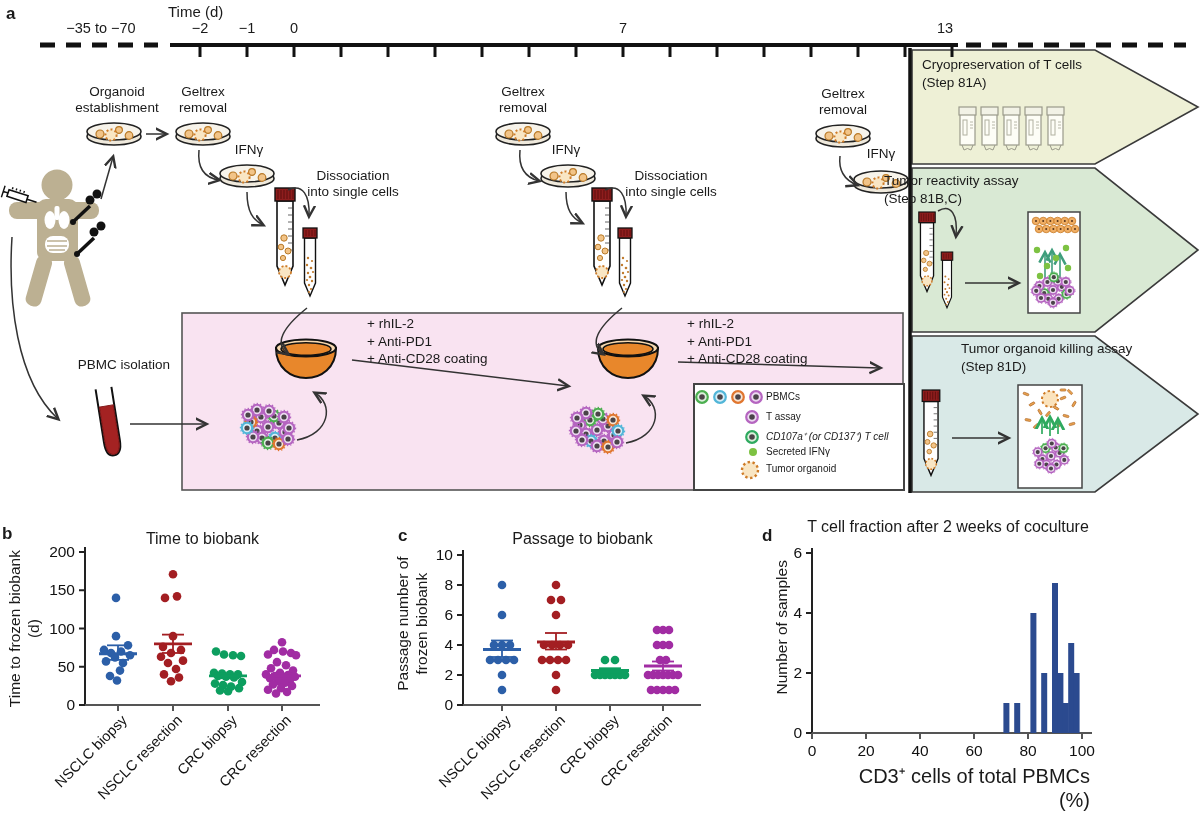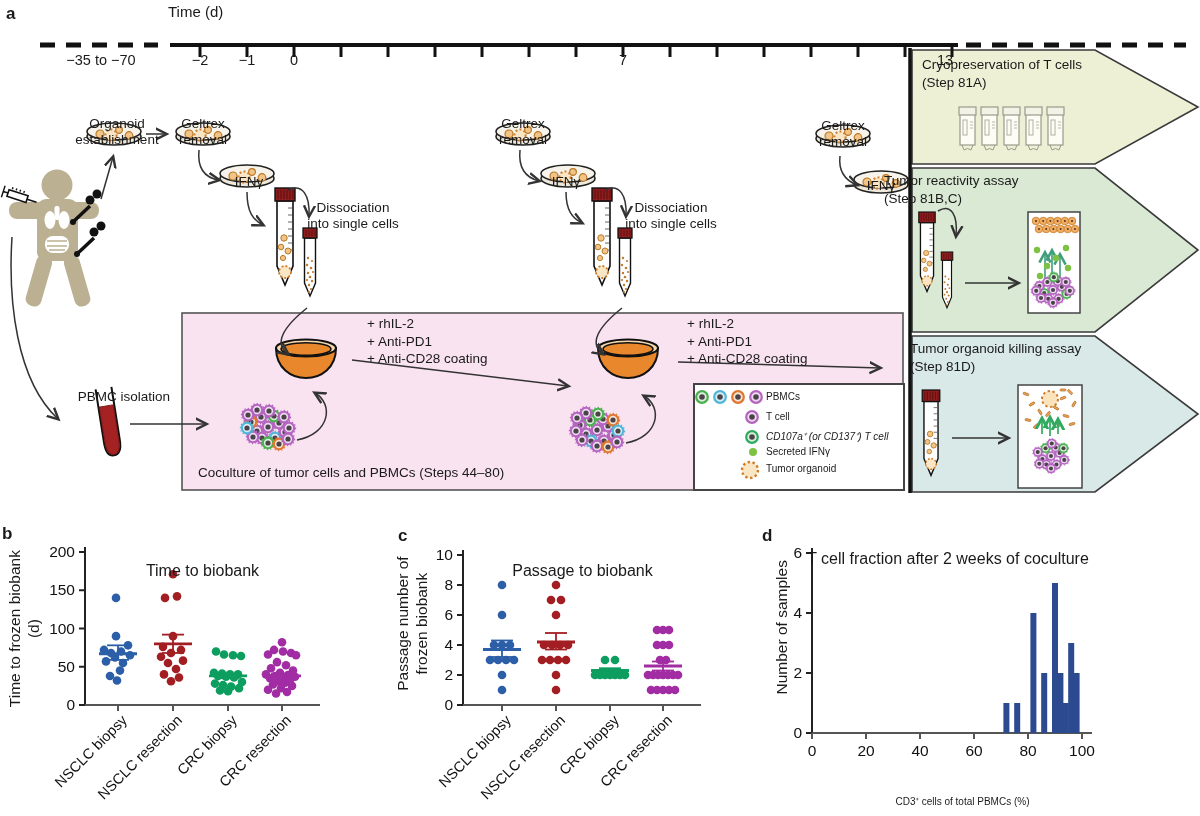--- a/index.html
+++ b/index.html
@@ -1,19 +1,19 @@
 <!DOCTYPE html>
 <html><head>
 <meta charset="utf-8">
 <style>
   html,body{margin:0;padding:0;background:#fff;}
   #fig{position:relative;width:1200px;height:816px;background:#fff;overflow:hidden;
        font-family:"Liberation Sans",sans-serif;}
   .lbl{position:absolute;color:#1a1a1a;white-space:pre-line;font-size:13.5px;line-height:1.2;}
-  .ctr{text-align:center;margin-top:32px;}
+  .ctr{text-align:center;}
   .panel-letter{font-weight:bold;font-size:17px;}
   .chart-title{font-size:16px;}
   .ylab{transform:rotate(-90deg);text-align:center;font-size:15.5px;}
   .legend-lbl{font-size:10px;}
   svg{position:absolute;left:0;top:0;font-family:"Liberation Sans",sans-serif;}
 </style>
 </head>
 <body>
 
 <div id="fig">
@@ -772,43 +772,42 @@
 <div class="lbl ctr" style="left:807px;top:86px;width:72px;">Geltrex
 removal</div>
 <div class="lbl ctr" style="left:856px;top:146px;width:50px;">IFNγ</div>
 <div class="lbl ctr" style="left:62px;top:357px;width:124px;">PBMC isolation</div>
 <div class="lbl" style="left:367px;top:315px;line-height:1.3;">+ rhIL-2
 + Anti-PD1
 + Anti-CD28 coating</div>
 <div class="lbl" style="left:687px;top:315px;line-height:1.3;">+ rhIL-2
 + Anti-PD1
 + Anti-CD28 coating</div>
-<div class="lbl" style="left:198px;top:465px;">Coculture of tumor cells and PBMCs (Steps 44–80)</div>
 
 <div class="lbl" style="left:922px;top:56px;width:172px;line-height:1.3;">Cryopreservation of T cells
 (Step 81A)</div>
 <div class="lbl" style="left:884px;top:172px;width:172px;line-height:1.3;">Tumor reactivity assay
 (Step 81B,C)</div>
-<div class="lbl" style="left:910px;top:340px;width:180px;line-height:1.3;">Tumor organoid killing assay
+<div class="lbl" style="left:961px;top:340px;width:180px;line-height:1.3;">Tumor organoid killing assay
 (Step 81D)</div>
 
 <div class="lbl legend-lbl" style="left:766px;top:391px;">PBMCs</div>
-<div class="lbl legend-lbl" style="left:766px;top:411px;">T cell</div>
+<div class="lbl legend-lbl" style="left:766px;top:411px;">T assay</div>
 <div class="lbl legend-lbl" style="left:766px;top:431px;font-style:italic;">CD107a⁺ (or CD137⁺)  T cell</div>
 <div class="lbl legend-lbl" style="left:766px;top:446px;">Secreted IFNγ</div>
 <div class="lbl legend-lbl" style="left:766px;top:463px;">Tumor organoid</div>
 
 <div class="lbl panel-letter" style="left:2px;top:524px;">b</div>
 <div class="lbl panel-letter" style="left:398px;top:526px;">c</div>
 <div class="lbl panel-letter" style="left:762px;top:526px;">d</div>
 
 <div class="lbl ctr chart-title" style="left:455px;top:529px;width:255px;">Passage to biobank</div>
 <div class="lbl ctr chart-title" style="left:85px;top:529px;width:235px;">Time to biobank</div>
 <div class="lbl ctr chart-title" style="left:788px;top:517px;width:320px;">T cell fraction after 2 weeks of coculture</div>
 
 <div class="lbl ylab" style="left:-85px;top:610px;width:220px;">Time to frozen biobank
 (d)</div>
 <div class="lbl ylab" style="left:318px;top:605px;width:190px;">Passage number of
 frozen biobank</div>
 <div class="lbl ylab" style="left:692px;top:618px;width:180px;">Number of samples</div>
-<div class="lbl ctr" style="left:835px;top:764px;width:255px;font-size:10px;">CD3⁺ cells of total PBMCs (%)</div>
+<div class="lbl ctr" style="left:835px;top:764px;width:255px;font-size:20px;text-align:right;">CD3⁺ cells of total PBMCs (%)</div>
 
 </div>
 
 </body></html>

